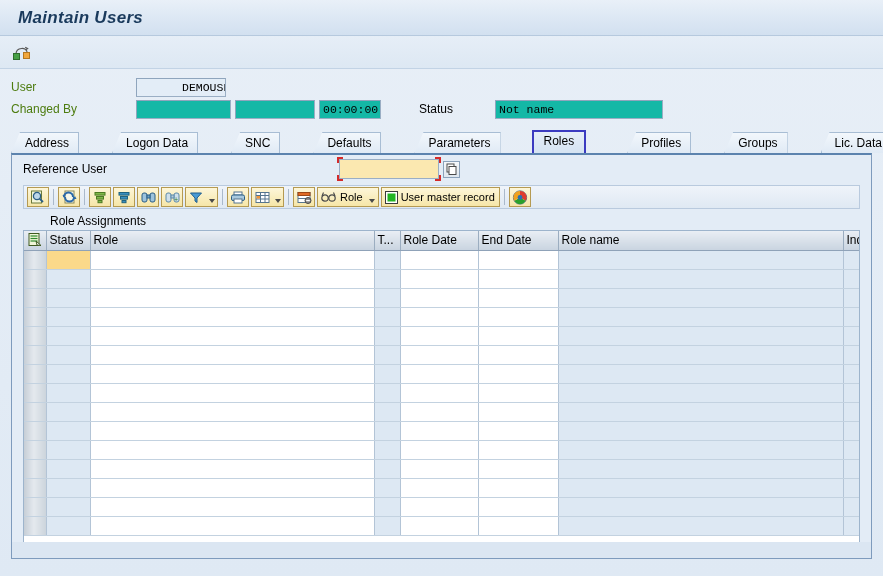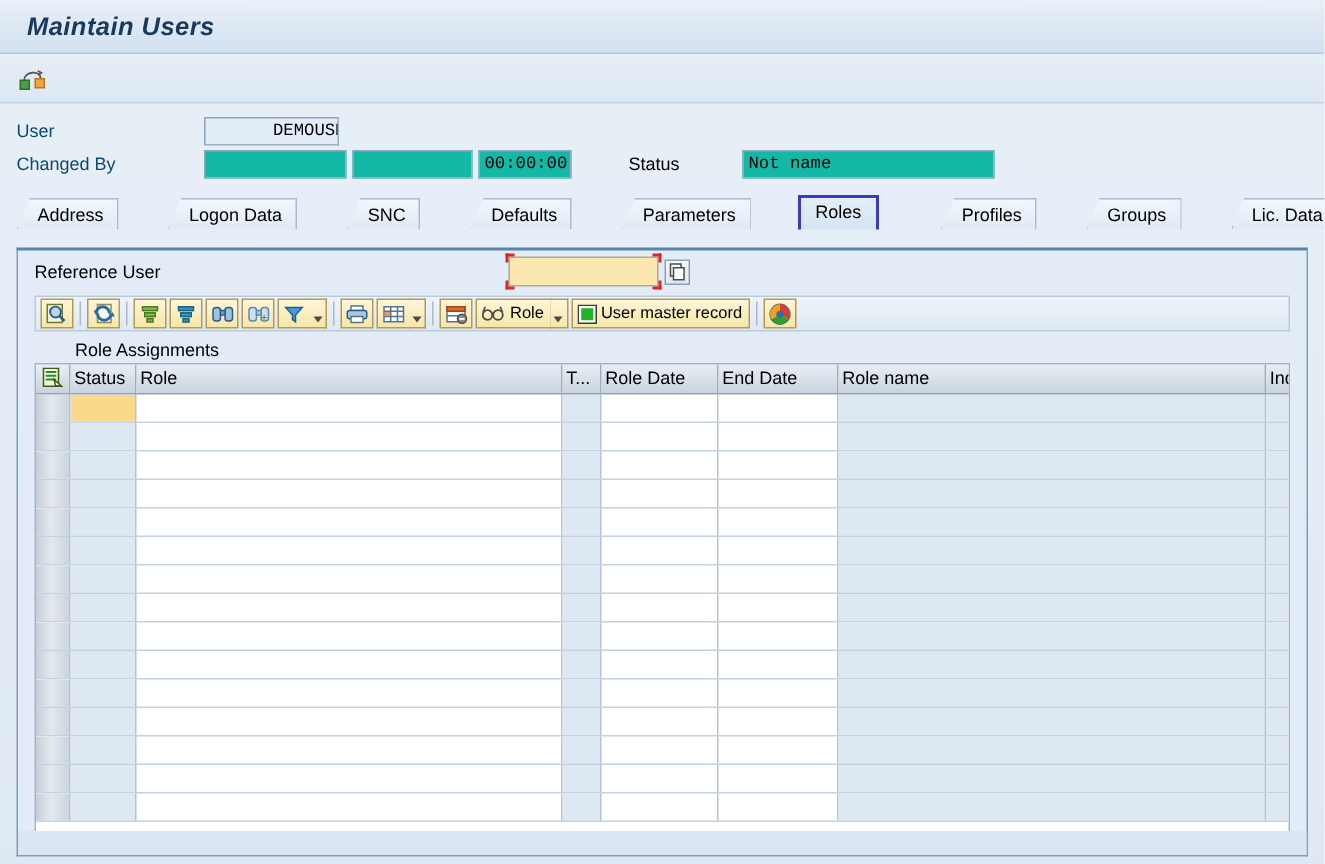--- a/index.html
+++ b/index.html
@@ -41,21 +41,21 @@
   }
   .hier-icon { width: 22px; height: 20px; position: relative; display:block; }
 
   
   .headerarea {
     padding: 7px 0 0 0;
     background: transparent;
     height: 62px;
   }
   .hrow { display: flex; align-items: center; height: 22px; padding-left: 11px; }
-  .hlabel { width: 125px; font-size: 12px; color: #0c4a6e; }
+  .hlabel { width: 125px; font-size: 12px; color: #4d7c0f; }
   .sapfield {
     background: #14b8a6;
     border: 1px solid #9aaec4;
     border-top-color: #8fa5bd;
     border-left-color: #8fa5bd;
     height: 19px;
     font-family: "Liberation Mono", monospace;
     font-size: 11.5px;
     line-height: 17px;
     padding: 0 3px;
@@ -105,21 +105,21 @@
     clip-path: none;
     z-index: 5;
     height: 23px;
     line-height: 19px;
     margin-right: 4px;
     margin-left: -2px;
   }
 
   
   .panel {
-    margin: 12px 11px 0 11px;
+    margin: 0 11px 0 11px;
     border: 1px solid #7e9bbd;
     border-top: 2px solid #5c83ae;
     background: #e3ecf6;
     height: 406px;
     position: relative;
   }
 
   .refrow {
     display: flex; align-items: center;
     height: 28px;

